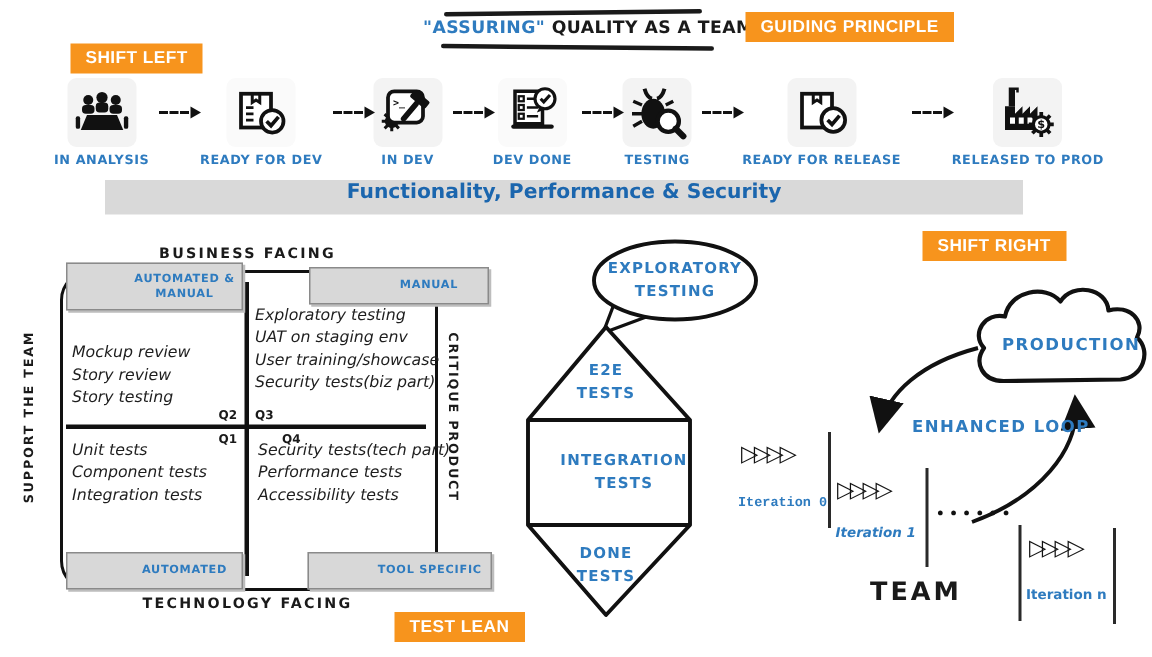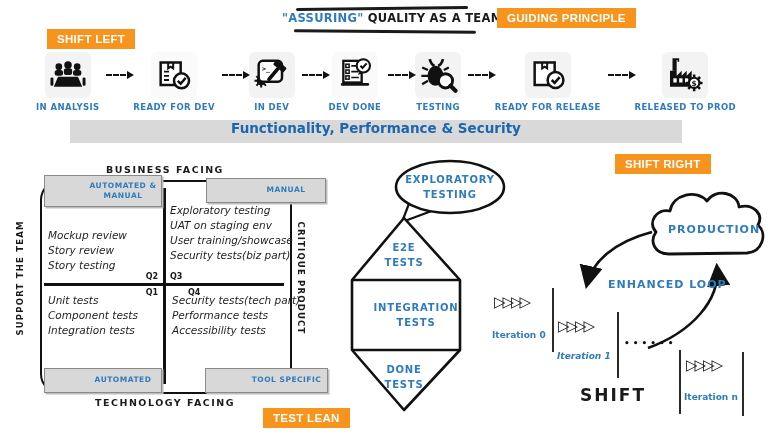--- a/index.html
+++ b/index.html
@@ -273,29 +273,29 @@
       <marker id="ah" markerWidth="9" markerHeight="9" refX="7" refY="4.5" orient="auto">
         <path d="M0 0 L9 4.5 L0 9 Z" fill="#111"></path>
       </marker>
     </defs>
     <path d="M112 14 C 74 24, 52 44, 47 66" fill="none" stroke="#111" stroke-width="2.6" marker-end="url(#ah)"></path>
     <path d="M108 130 C 152 114, 180 82, 177 50" fill="none" stroke="#111" stroke-width="2.6" marker-end="url(#ah)"></path>
   </svg>
   <div class="blue-cap" style="left:608px;top:277px;width:110px;font-size:11px;letter-spacing:1px;">ENHANCED LOOP</div>
 
   <div class="tri-arrows" style="left:494px;top:293px;">▷▷▷▷</div>
-  <div class="it-label" style="left:492px;top:330px;">Iteration 0</div>
+  <div class="it-label" style="left:492px;top:330px;font-family:Liberation Mono, monospace;">Iteration 0</div>
   <div class="sep" style="left:552px;top:288px;height:64px;"></div>
 
   <div class="tri-arrows" style="left:558px;top:317px;">▷▷▷▷</div>
   <div class="it-label" style="left:557px;top:351px;font-style:italic;">Iteration 1</div>
   <div class="sep" style="left:617px;top:312px;height:66px;"></div>
 
   <div class="dots" style="left:624px;top:338px;">••••••</div>
 
   <div class="sep" style="left:679px;top:350px;height:64px;"></div>
   <div class="tri-arrows" style="left:686px;top:356px;">▷▷▷▷</div>
   <div class="it-label" style="left:684px;top:392px;">Iteration n</div>
   <div class="sep" style="left:742px;top:352px;height:64px;"></div>
 
-  <div class="sdlc" style="left:580px;top:385px;">SHIFT</div>
+  <div class="sdlc" style="left:580px;top:385px;">TEAM</div>
 
 </div>
 
 </body></html>

